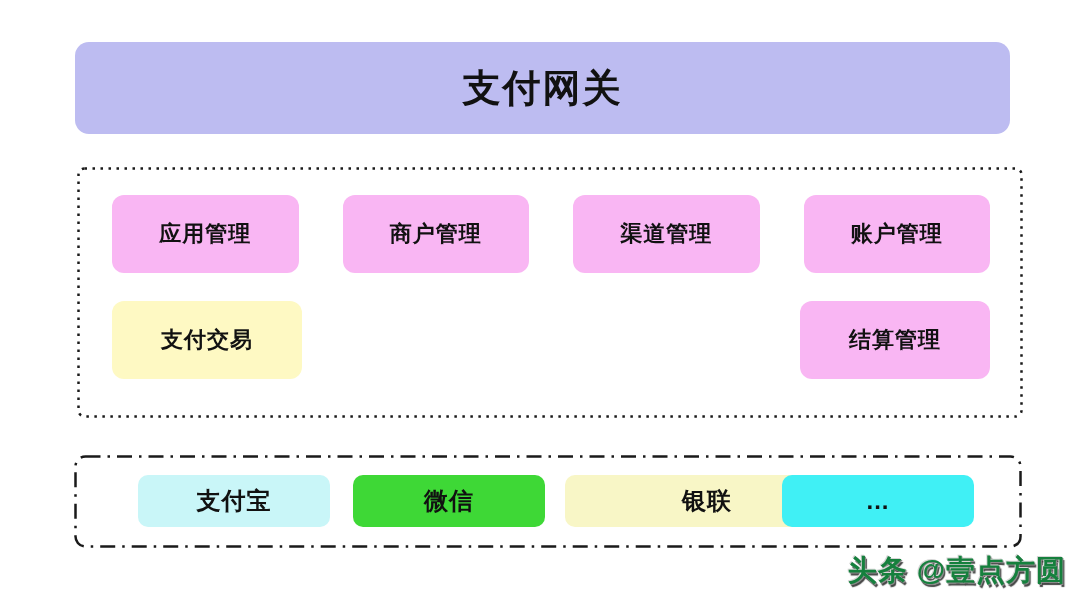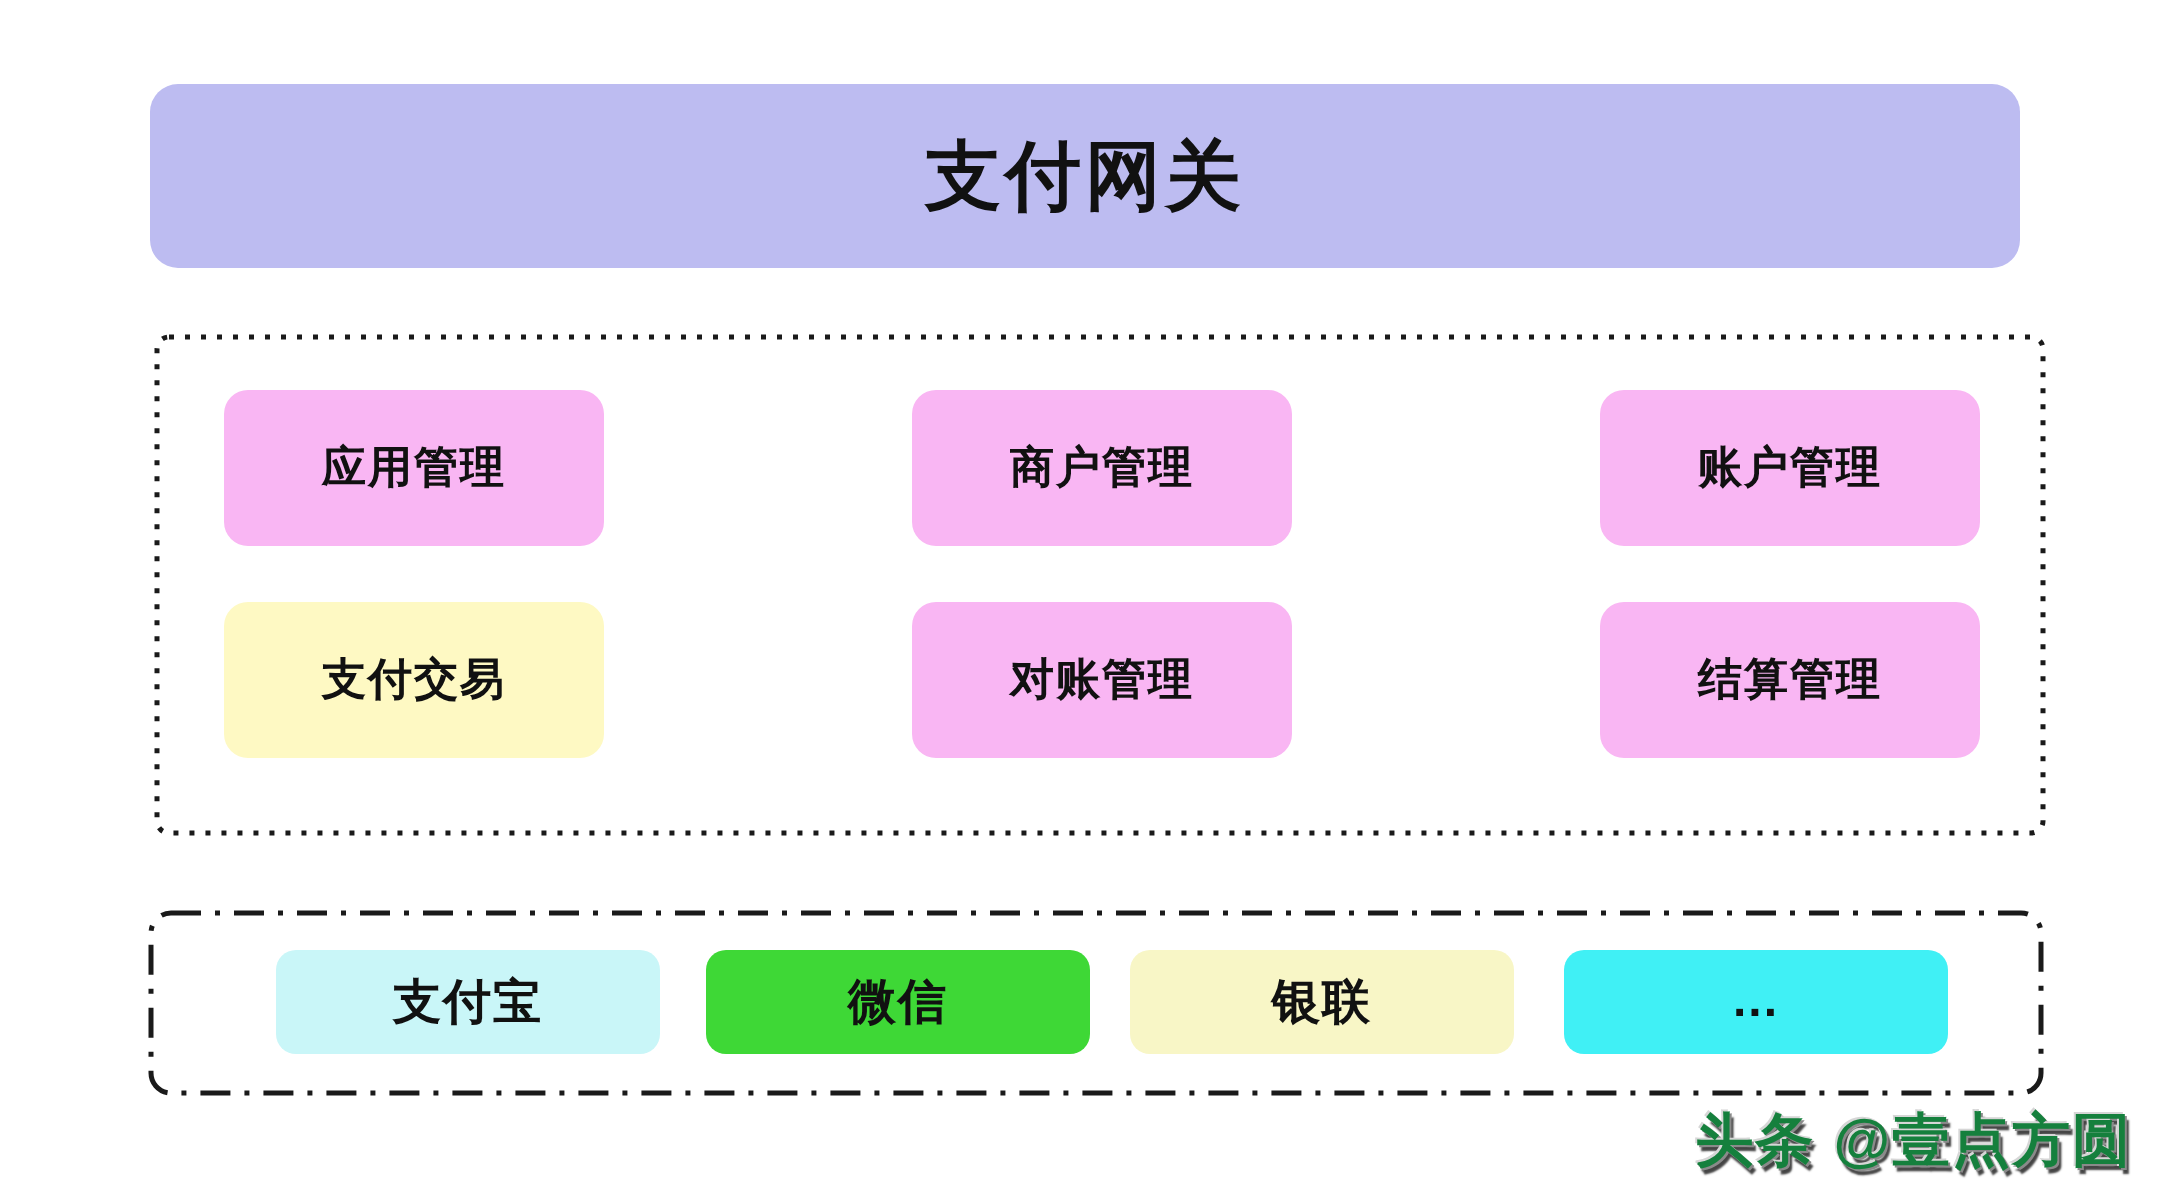--- a/index.html
+++ b/index.html
@@ -99,49 +99,49 @@
     </svg>
 
     <div class="module-row first">
       <div class="module-box" style="background: rgb(249, 182, 243);">
         <span>应用管理</span>
       </div>
       <div class="module-box" style="background: rgb(249, 182, 243);">
         <span>商户管理</span>
       </div>
       <div class="module-box" style="background: rgb(249, 182, 243);">
+        <span>渠道管理</span>
+      </div>
+      <div class="module-box" style="background: rgb(249, 182, 243);">
         <span>账户管理</span>
       </div>
     </div>
 
     <div class="module-row">
       <div class="module-box" style="background: #fef9c3;">
         <span>支付交易</span>
-      </div>
-      <div class="module-box" style="background: rgb(249, 182, 243);">
-        <span>对账管理</span>
       </div>
       <div class="module-box" style="background: rgb(249, 182, 243);">
         <span>结算管理</span>
       </div>
     </div>
   </div>
 
   <div class="channels-container">
     <svg class="border-svg" viewBox="0 0 948 93" aria-hidden="true">
       <rect class="dashdot-rect" x="1.5" y="1.5" width="945" height="90" rx="10"></rect>
     </svg>
 
     <div class="channel-box" style="background: rgb(201, 246, 248);">
       <span>支付宝</span>
     </div>
     <div class="channel-box" style="background: rgb(62, 216, 54);">
       <span>微信</span>
     </div>
-    <div class="channel-box" style="background: rgb(248, 246, 198);">
+    <div class="channel-box" style="background: rgb(248, 246, 198); padding-left: 46px;">
       <span>银联</span>
     </div>
     <div class="channel-box" style="background: rgb(64, 240, 245);">
       <span>...</span>
     </div>
   </div>
 
   <div class="watermark">头条 @壹点方圆</div>
 
 </div>

